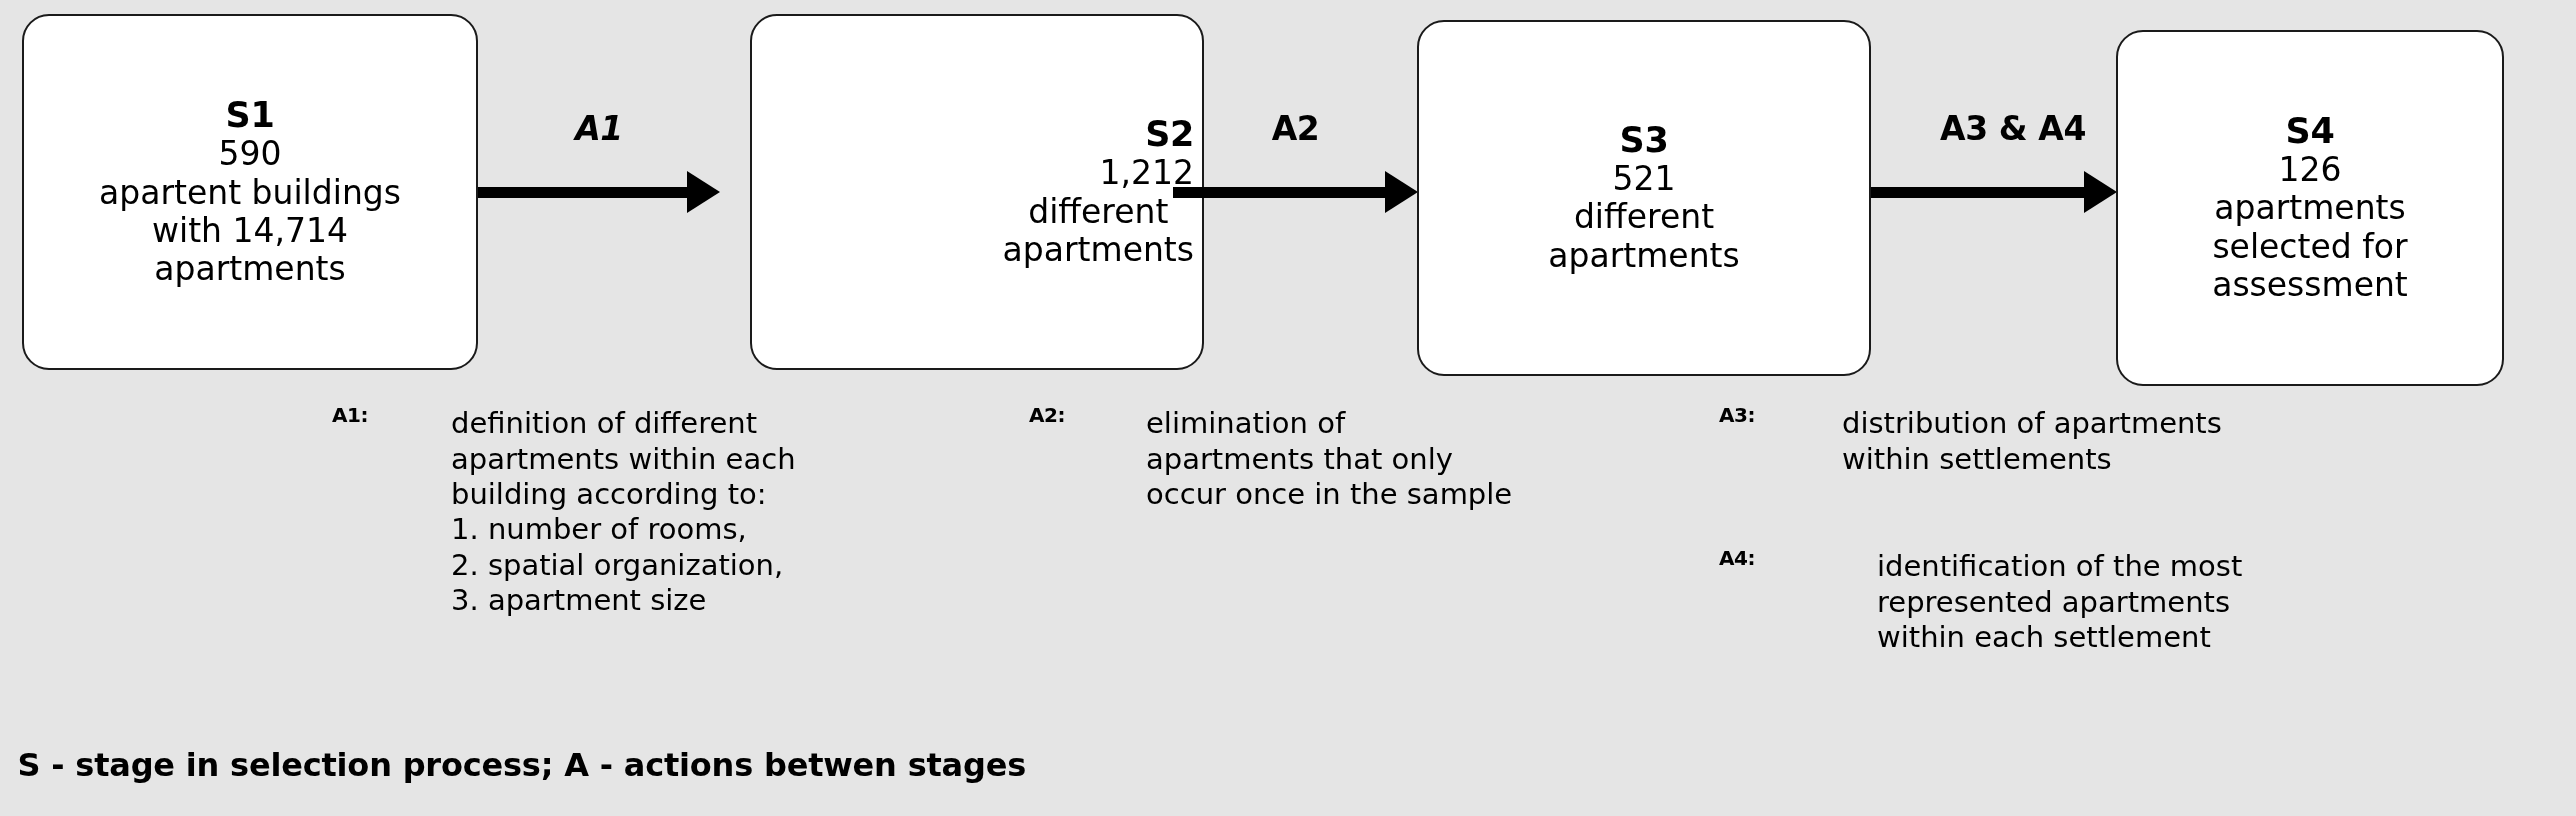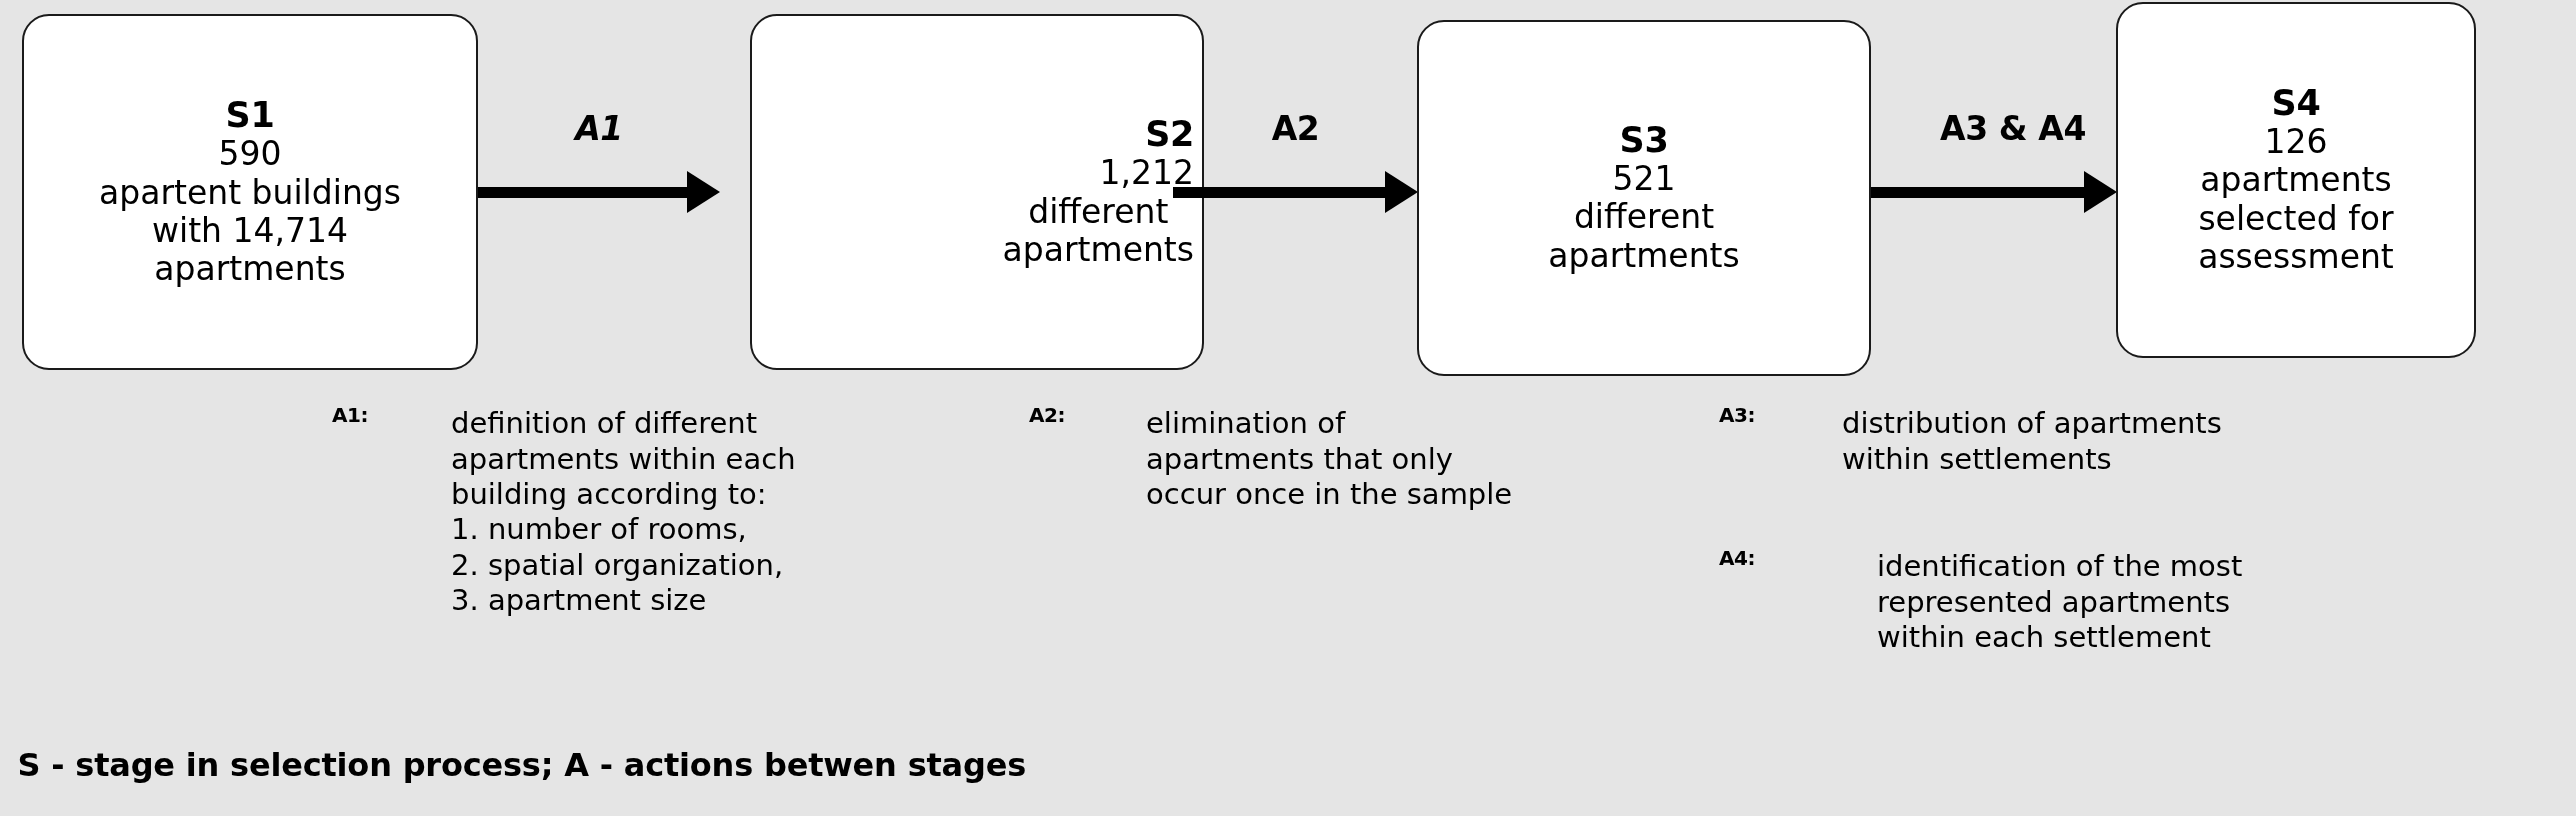--- a/index.html
+++ b/index.html
@@ -146,21 +146,21 @@
     <div class="stage-lines">different
 apartments</div>
   </div>
 
   <div class="arrow-label" style="left:1871px; top:109px; width:284px;">A3 &amp; A4</div>
   <div class="arrow" style="left:1871px; top:168px; width:246px;">
     <div class="arrow-shaft"></div>
     <div class="arrow-head"></div>
   </div>
 
-  <div class="stage-box" style="left:2116px; top:2px; width:360px; height:356px;">
+  <div class="stage-box" style="left:2116px; top:30px; width:388px; height:356px;">
     <div class="stage-title">S4</div>
     <div class="stage-lines">126</div>
     <div class="stage-lines">apartments
 selected for
 assessment</div>
   </div>
 
   <div class="action-block" style="left:332px; top:403px;">
     <div class="action-key" style="width:119px;">A1:</div>
     <div class="action-desc" style="width:460px; padding-top:3.2px;">definition of different

